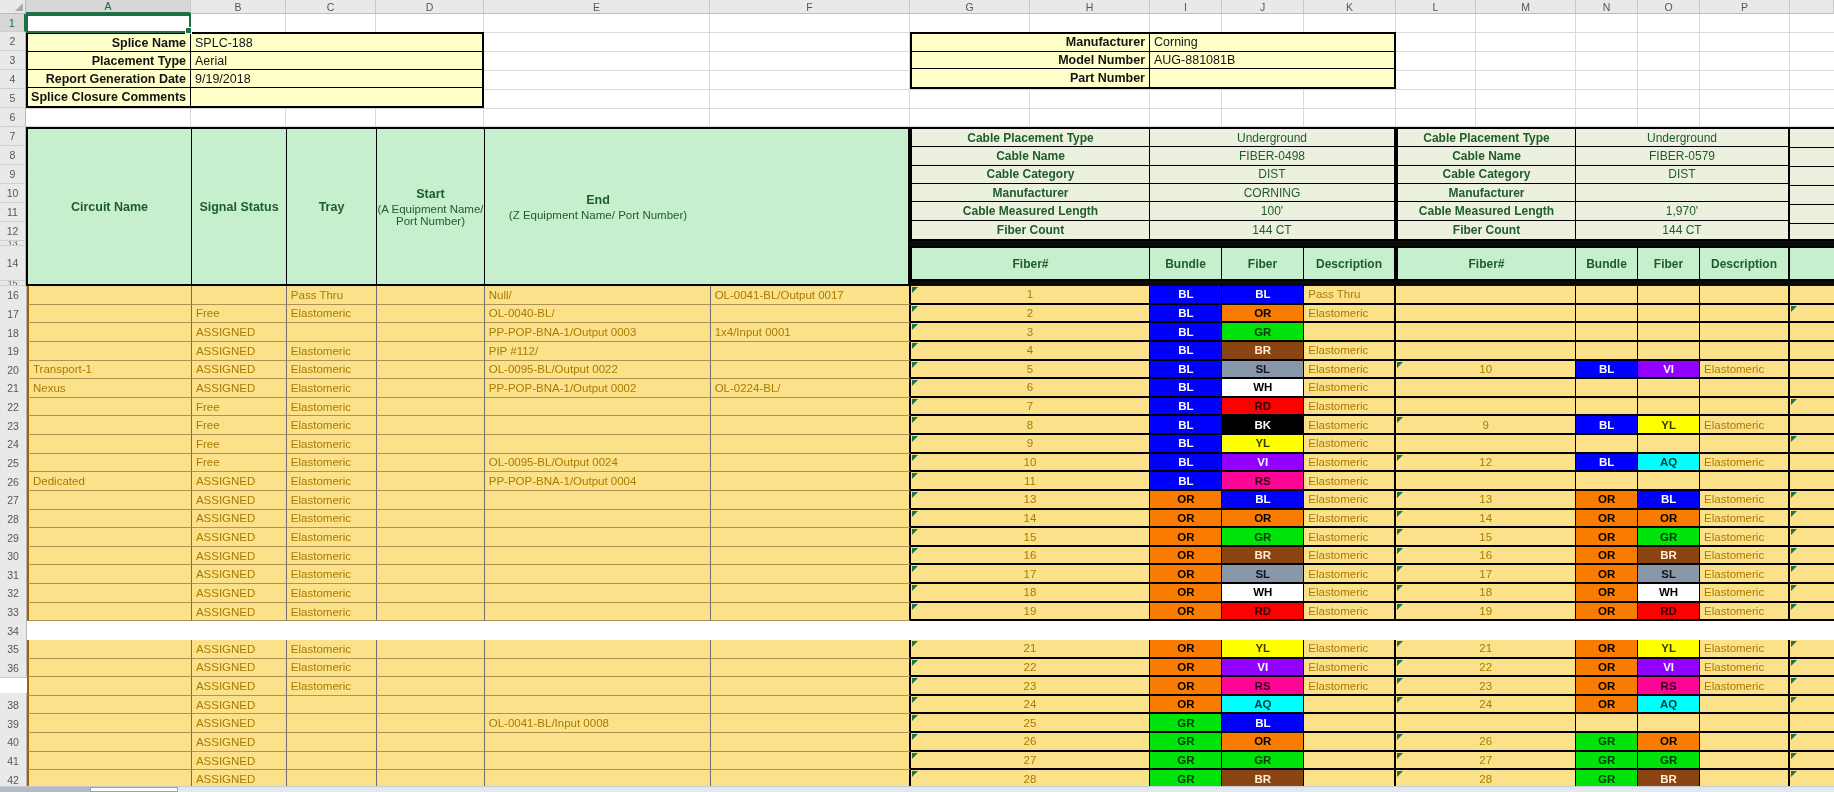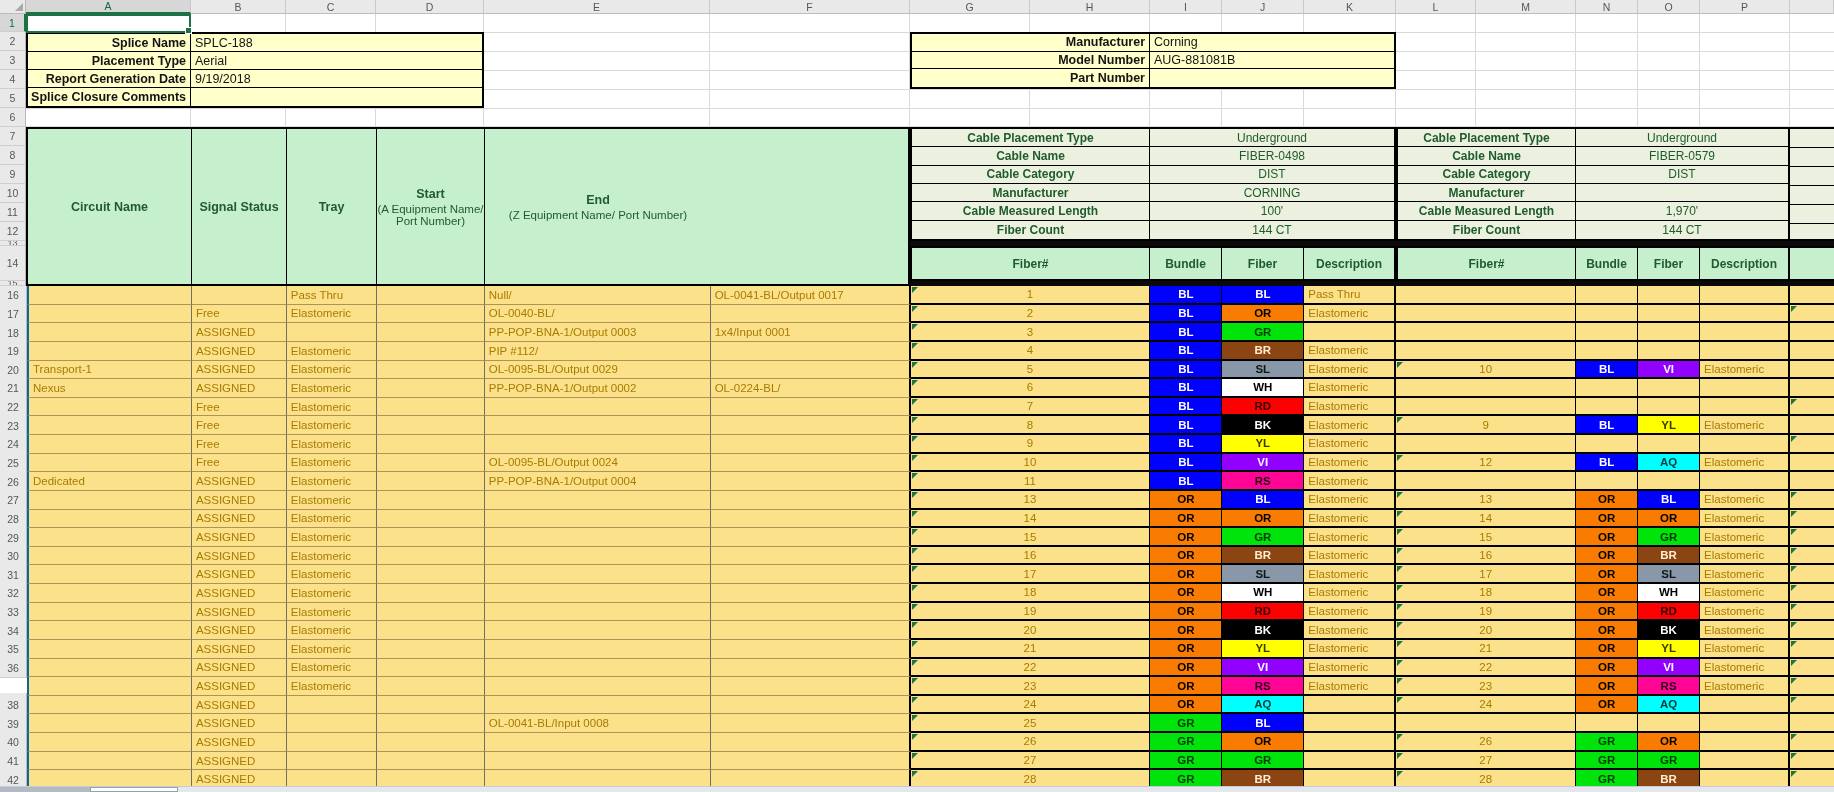--- a/index.html
+++ b/index.html
@@ -42,21 +42,21 @@
   .fibhdr{border:2px solid #000;display:grid;background:#c6efce;z-index:2;}
   .fcell{box-sizing:border-box;border-right:1px solid #000;display:flex;align-items:center;
          justify-content:center;font-weight:700;font-size:12px;color:#1f5c2d;background:#c6efce;}
   .fcell:last-child{border-right:none;}
   .qhdr{background:#ebf1de;border-top:2px solid #000;border-bottom:2px solid #000;z-index:2;}
   
   .drow{position:absolute;left:0;display:flex;z-index:2;}
   .dc{box-sizing:border-box;height:100%;background:#fbe18a;font-size:11.5px;color:#a97b00;
       display:flex;align-items:center;overflow:hidden;white-space:nowrap;position:relative;}
   .dc.left{border-right:1px solid #6f6f6f;border-bottom:1px solid #b09352;padding-left:4px;}
-  .dc.afirst{border-left:2px solid #0369a1;}
+  .dc.afirst{border-left:2px solid #a16207;}
   .dc.flast{border-right:2px solid #000;}
   .dc.fib{border-right:1px solid #000;border-bottom:2px solid #000;justify-content:center;}
   .dc.fib.desc{justify-content:flex-start;padding-left:4px;}
   .dc.fib.secend{border-right:2px solid #000;}
   .dc.code{font-weight:700;justify-content:center;}
   .flag{position:absolute;top:1px;left:1px;width:0;height:0;
         border-top:6px solid #217346;border-right:6px solid transparent;}
   
   #selA1{border:2px solid #1e7145;z-index:6;background:transparent;}
   #selA1 .handle{position:absolute;right:-3px;bottom:-3px;width:5px;height:5px;background:#1e7145;border:1px solid #fff;}
@@ -203,21 +203,21 @@
         <div class="dc fib code" style="width: 62px;"></div>
         <div class="dc fib desc secend" style="width: 90px;"></div>
         <div class="dc fib" style="width: 44px; border-right: none;"></div>
       </div>
       <div class="drow" style="top: 360.52px; height: 18.63px; width: 1834px;">
         <div class="rowhdr" style="width: 26px; height: 100%; flex: 0 0 auto;">20</div>
         <div class="dc left afirst" style="width: 165px;">Transport-1</div>
         <div class="dc left " style="width: 95px;">ASSIGNED</div>
         <div class="dc left " style="width: 90px;">Elastomeric</div>
         <div class="dc left " style="width: 108px;"></div>
-        <div class="dc left " style="width: 226px;">OL-0095-BL/Output 0029</div>
+        <div class="dc left " style="width: 226px;">OL-0095-BL/Output 0022</div>
         <div class="dc left flast" style="width: 200px;"></div>
         <div class="dc fib" style="width: 240px; justify-content: center;"><div class="flag"></div>5</div>
         <div class="dc fib code" style="width: 72px; background: rgb(0, 0, 254); color: rgb(255, 255, 255);">BL</div>
         <div class="dc fib code" style="width: 82px; background: rgb(136, 152, 168); color: rgb(20, 20, 20);">SL</div>
         <div class="dc fib desc secend" style="width: 92px;">Elastomeric</div>
         <div class="dc fib" style="width: 180px; justify-content: center;"><div class="flag"></div>10</div>
         <div class="dc fib code" style="width: 62px; background: rgb(0, 0, 254); color: rgb(255, 255, 255);">BL</div>
         <div class="dc fib code" style="width: 62px; background: rgb(146, 1, 255); color: rgb(255, 255, 255);">VI</div>
         <div class="dc fib desc secend" style="width: 90px;">Elastomeric</div>
         <div class="dc fib" style="width: 44px; border-right: none;"></div>
@@ -467,21 +467,21 @@
         <div class="dc fib code" style="width: 82px; background: rgb(253, 0, 0); color: rgb(42, 0, 0);">RD</div>
         <div class="dc fib desc secend" style="width: 92px;">Elastomeric</div>
         <div class="dc fib" style="width: 180px; justify-content: center;"><div class="flag"></div>19</div>
         <div class="dc fib code" style="width: 62px; background: rgb(249, 124, 0); color: rgb(0, 0, 0);">OR</div>
         <div class="dc fib code" style="width: 62px; background: rgb(253, 0, 0); color: rgb(42, 0, 0);">RD</div>
         <div class="dc fib desc secend" style="width: 90px;">Elastomeric</div>
         <div class="dc fib" style="width: 44px; border-right: none;">
           <div class="flag"></div>
         </div>
       </div>
-      <div class="drow" style="top: 621.34px; height: 18.63px; width: 1834px;">
+      <div class="drow" style="top: 621.34px; height: 18.63px; width: 1834px; flex-direction: column;">
         <div class="rowhdr" style="width: 26px; height: 100%; flex: 0 0 auto;">34</div>
         <div class="dc left afirst" style="width: 165px;"></div>
         <div class="dc left " style="width: 95px;">ASSIGNED</div>
         <div class="dc left " style="width: 90px;">Elastomeric</div>
         <div class="dc left " style="width: 108px;"></div>
         <div class="dc left " style="width: 226px;"></div>
         <div class="dc left flast" style="width: 200px;"></div>
         <div class="dc fib" style="width: 240px; justify-content: center;"><div class="flag"></div>20</div>
         <div class="dc fib code" style="width: 72px; background: rgb(249, 124, 0); color: rgb(0, 0, 0);">OR</div>
         <div class="dc fib code" style="width: 82px; background: rgb(0, 0, 0); color: rgb(255, 255, 255);">BK</div>

